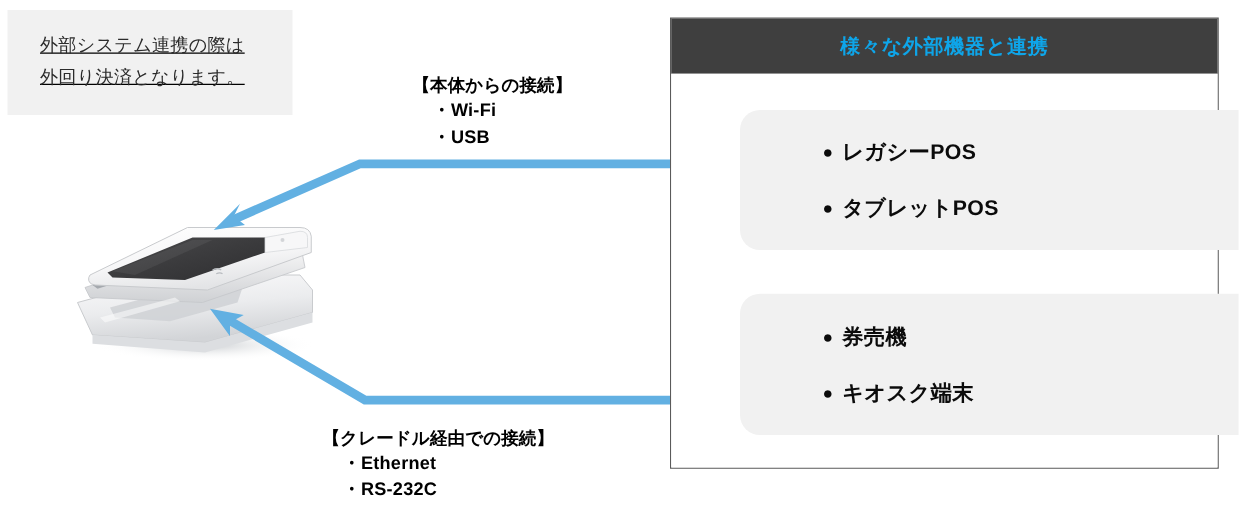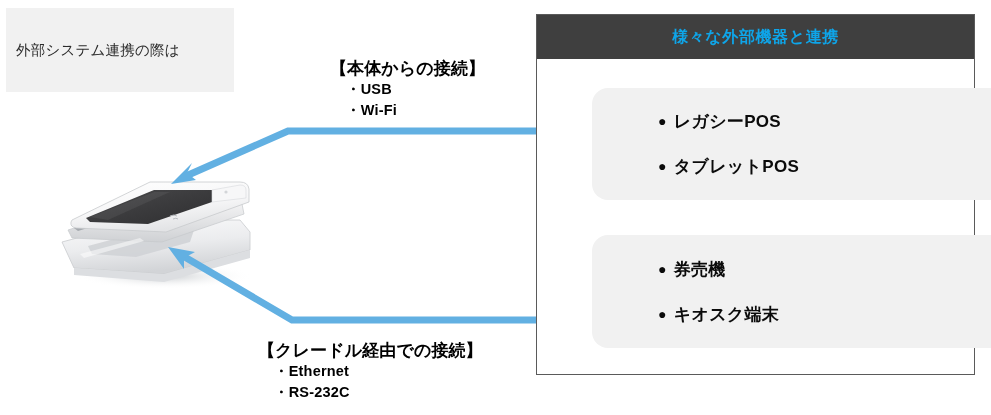--- a/index.html
+++ b/index.html
@@ -24,39 +24,40 @@
     position: absolute;
     left: 6px;
     top: 8px;
     width: 228px;
     height: 84px;
     background: #f1f1f1;
     box-sizing: border-box;
     display: flex;
     flex-direction: column;
     justify-content: center;
-    padding-left: 10px;
+    padding-left: 26px;
+    text-decoration: underline;
   }
   .note-line {
     font-size: 14.5px;
     line-height: 25px;
     color: #2b2b2b;
     letter-spacing: 0.2px;
     white-space: nowrap;
   }
 
   
   .conn-label {
     position: absolute;
     font-weight: bold;
     color: #000000;
     white-space: nowrap;
   }
   .conn-title {
-    font-size: 17px;
+    font-size: 14px;
     line-height: 21px;
     letter-spacing: 0.1px;
     text-align: right;
   }
   .conn-item {
     font-size: 14.5px;
     line-height: 21px;
     padding-left: 16px;
     letter-spacing: 0.2px;
   }
@@ -138,20 +139,21 @@
     vertical-align: 1px;
   }
 </style>
 </head>
 <body>
 
 <div id="canvas">
 
   <div class="note-box">
     <div class="note-line">外部システム連携の際は</div>
+    <div class="note-line">外回り決済となります。</div>
   </div>
 
   <div id="device">
     <svg width="230" height="130" viewBox="0 0 230 130">
       <defs>
         <linearGradient id="gBodyTop" x1="0" y1="0" x2="0.4" y2="1">
           <stop offset="0%" stop-color="#ffffff"></stop>
           <stop offset="60%" stop-color="#f6f6f7"></stop>
           <stop offset="100%" stop-color="#e3e4e6"></stop>
         </linearGradient>
@@ -198,22 +200,22 @@
 
       <path d="M126,58 q4,-2 7,0" stroke="#b9bcc0" stroke-width="1" fill="none"></path>
       <path d="M129,61 q3,-1.5 5,0" stroke="#b9bcc0" stroke-width="1" fill="none"></path>
 
       <path d="M36,96 L96,80 L100,83 L40,100 Z" fill="#ffffff" opacity="0.5"></path>
     </svg>
   </div>
 
   <div class="conn-label" id="label-device">
     <div class="conn-title">【本体からの接続】</div>
+    <div class="conn-item">・Wi-Fi</div>
     <div class="conn-item">・USB</div>
-    <div class="conn-item">・Wi-Fi</div>
   </div>
 
   <div class="conn-label" id="label-cradle">
     <div class="conn-title">【クレードル経由での接続】</div>
     <div class="conn-item">・Ethernet</div>
     <div class="conn-item">・RS-232C</div>
   </div>
 
   <svg id="arrows" viewBox="0 0 991 415">
 

